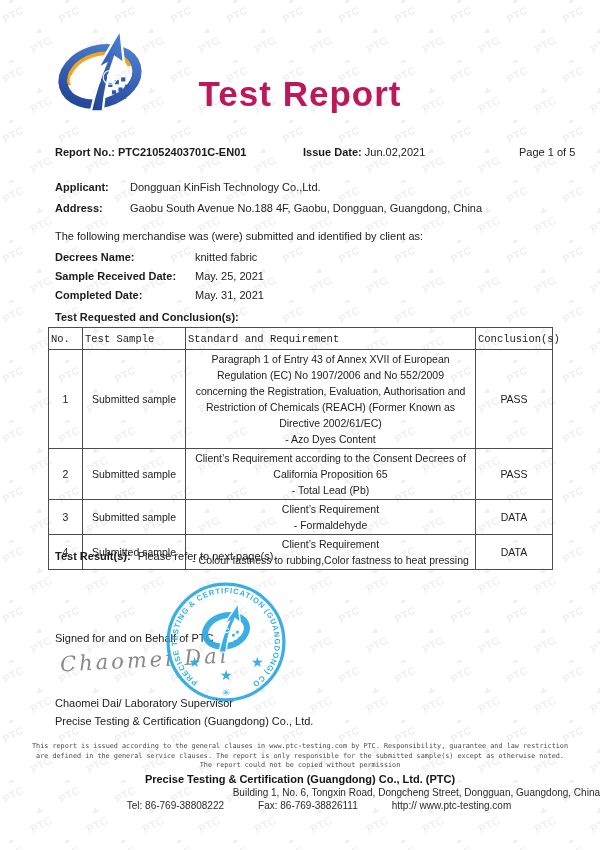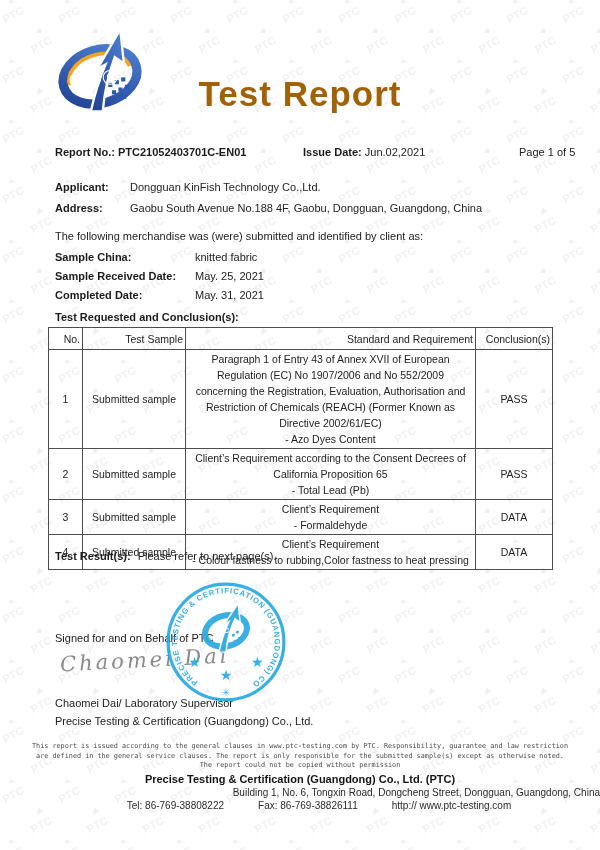--- a/index.html
+++ b/index.html
@@ -4,21 +4,21 @@
 <style>
   html,body{margin:0;padding:0;background:#d9d9d9;}
   .page{
     position:relative;width:600px;height:850px;margin:0 auto;background:#ffffff;
     font-family:"Liberation Sans",sans-serif;color:#222;font-size:11px;overflow:hidden;
   }
   .abs{position:absolute;}
   #wm-svg{position:absolute;left:0;top:0;width:600px;height:850px;}
 
   .logo{left:54px;top:24px;width:92px;height:92px;}
-  .title{left:0;top:74px;width:100%;text-align:center;font-size:35px;font-weight:bold;color:#a16207;letter-spacing:1px;}
+  .title{left:0;top:74px;width:100%;text-align:center;font-size:35px;font-weight:bold;color:#be185d;letter-spacing:1px;}
 
   .meta-report{left:55px;top:146px;font-weight:bold;color:#1b1b1b;text-align:center;}
   .meta-issue{left:303px;top:146px;}
   .meta-page{left:479px;top:146px;padding-left:40px;}
   .lbl{font-weight:bold;color:#1b1b1b;}
 
   .applicant-label{left:55px;top:181px;}
   .applicant-value{left:130px;top:181px;}
   .address-label{left:55px;top:202px;}
   .address-value{left:130px;top:202px;}
@@ -28,21 +28,21 @@
   .sn-value{left:195px;top:251px;}
   .sr-label{left:55px;top:270px;}
   .sr-value{left:195px;top:270px;}
   .cd-label{left:55px;top:289px;}
   .cd-value{left:195px;top:289px;}
 
   .section-title{left:55px;top:311px;font-weight:bold;color:#1b1b1b;}
 
   table.req{left:48px;top:327px;width:504px;border-collapse:collapse;font-size:10.5px;color:#222;table-layout:fixed;position:absolute;}
   table.req th,table.req td{border:1px solid #4d4d4d;padding:1px 6px;line-height:16px;vertical-align:middle;}
-  table.req th{font-weight:normal;text-align:right;height:19px;padding:1px 2px;}
+  table.req th{font-weight:normal;text-align:left;height:19px;padding:1px 2px;font-family:Liberation Mono, monospace;}
   .col-no{width:34px;} .col-sample{width:103px;} .col-std{width:290px;} .col-conc{width:77px;}
   td.c{text-align:center;}
   td.std{text-align:center;white-space:pre-line;}
   tr.r1 td{height:88px;} tr.r2 td{height:44px;} tr.r3 td{height:30px;} tr.r4 td{height:30px;}
 
   .results{left:55px;top:550px;color:#1b1b1b;}
   .results .lbl{margin-right:4px;}
 
   .signed-for{left:55px;top:632px;color:#1b1b1b;}
   .stamp{left:162px;top:578px;width:128px;height:128px;opacity:.92;}
@@ -125,21 +125,21 @@
     <span>Jun.02,2021</span>
   </div>
   <div class="abs meta-page">Page 1 of 5</div>
 
   <div class="abs lbl applicant-label">Applicant:</div>
   <div class="abs applicant-value">Dongguan KinFish Technology Co.,Ltd.</div>
   <div class="abs lbl address-label">Address:</div>
   <div class="abs address-value">Gaobu South Avenue No.188 4F, Gaobu, Dongguan, Guangdong, China</div>
 
   <div class="abs intro">The following merchandise was (were) submitted and identified by client as:</div>
-  <div class="abs lbl sn-label">Sample China:</div>
+  <div class="abs lbl sn-label">Decrees Name:</div>
   <div class="abs sn-value">knitted fabric</div>
   <div class="abs lbl sr-label">Sample Received Date:</div>
   <div class="abs sr-value">May. 25, 2021</div>
   <div class="abs lbl cd-label">Completed Date:</div>
   <div class="abs cd-value">May. 31, 2021</div>
 
   <div class="abs section-title">Test Requested and Conclusion(s):</div>
   <table class="req">
     <colgroup>
         <col class="col-no">

